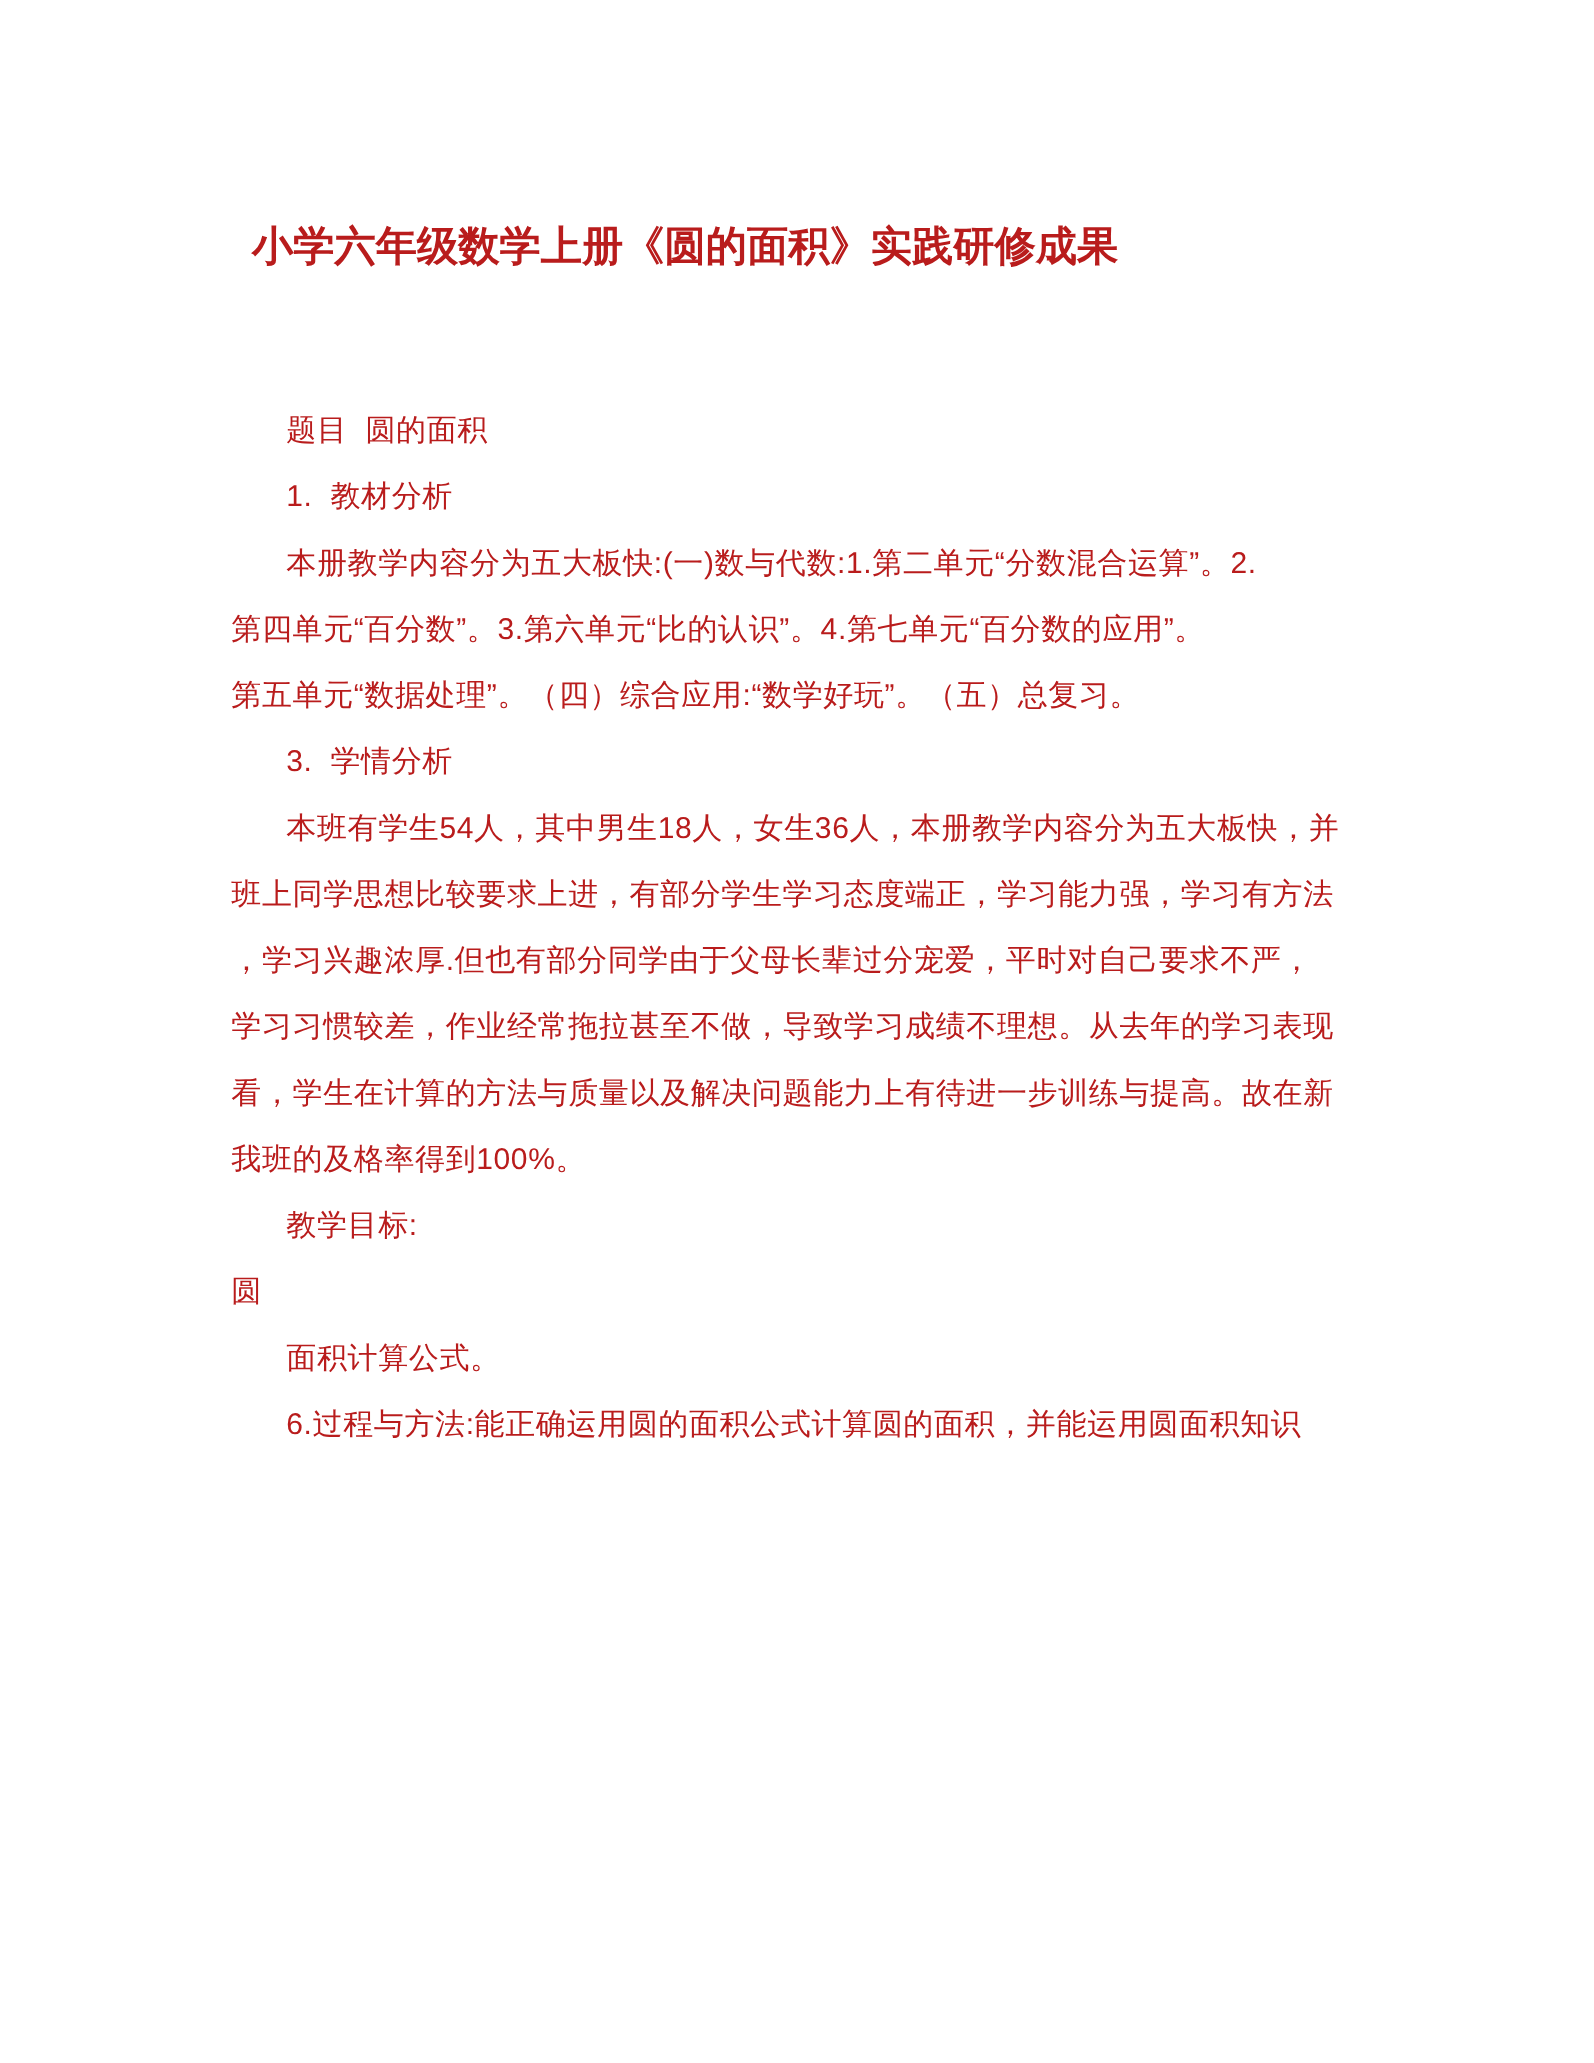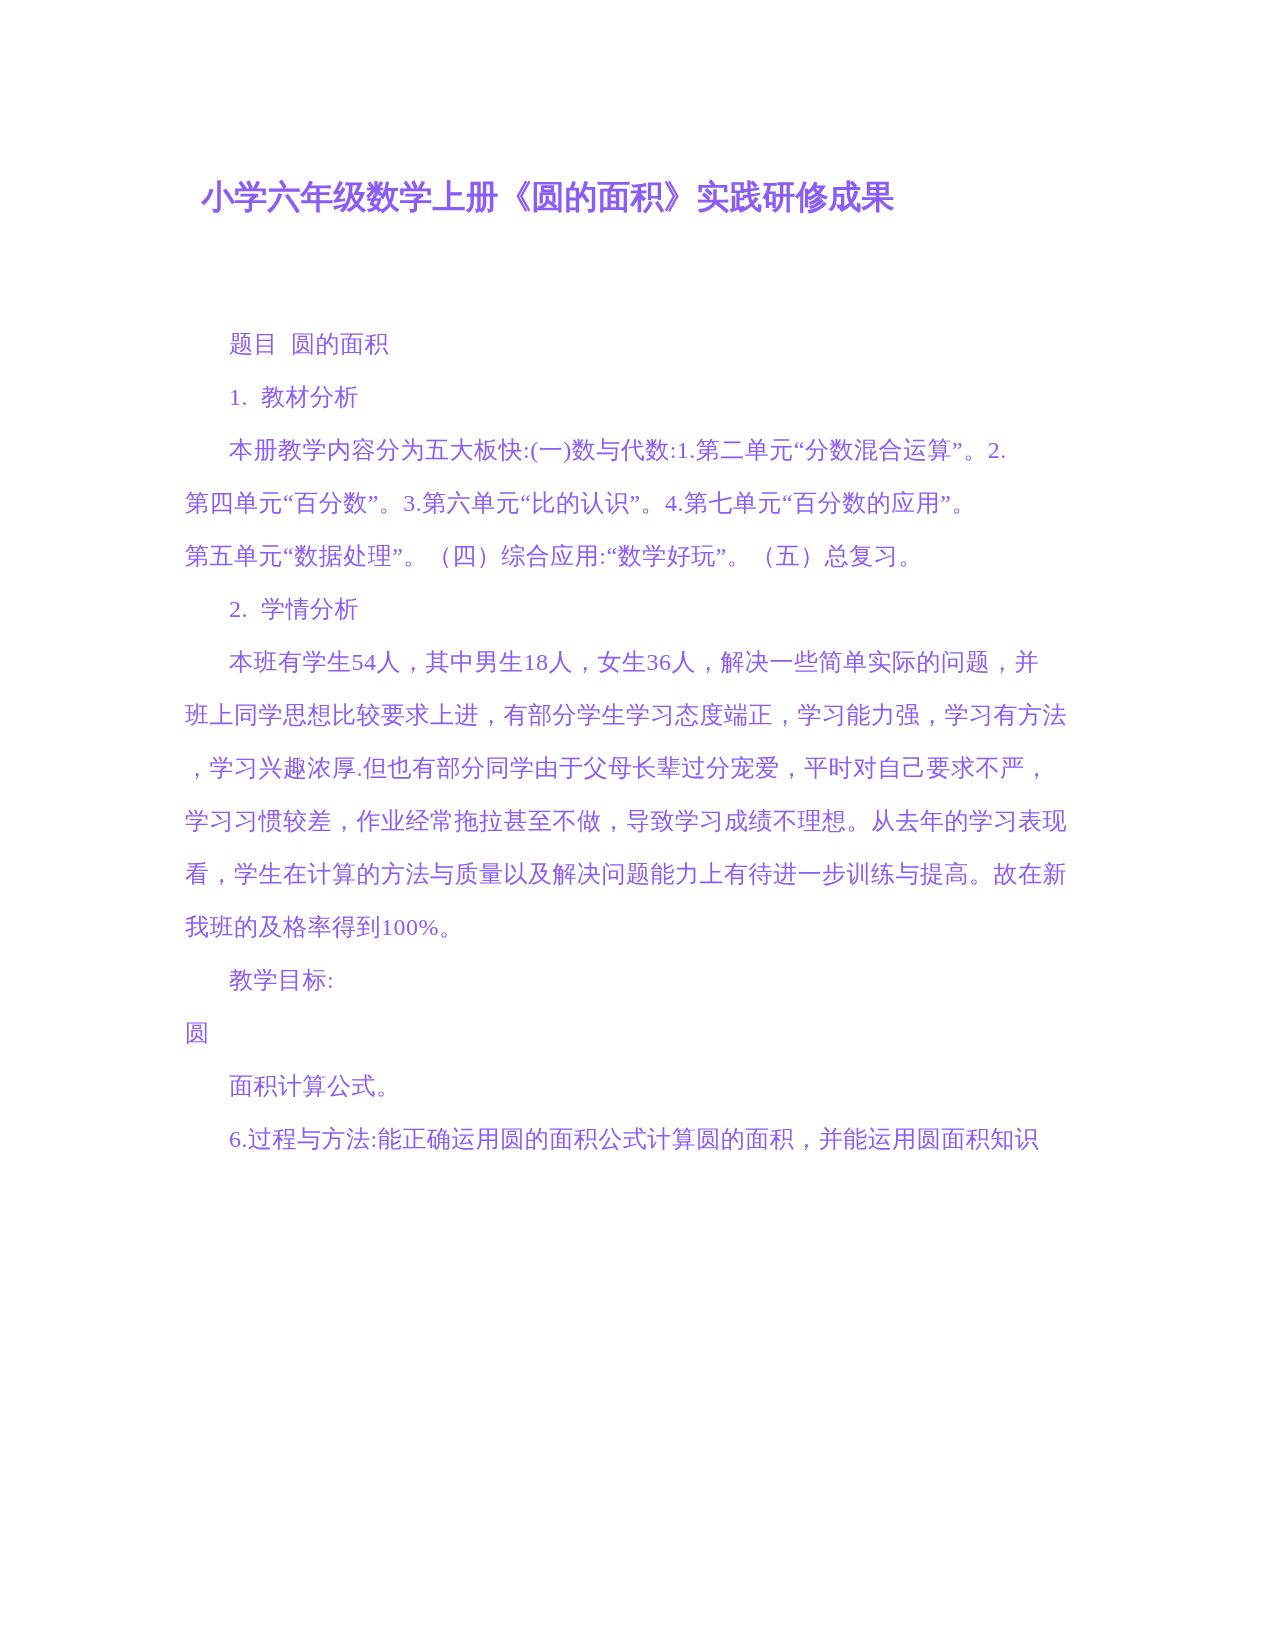--- a/index.html
+++ b/index.html
@@ -5,22 +5,22 @@
   html, body {
     margin: 0;
     padding: 0;
     background: #ffffff;
   }
   .page {
     position: relative;
     width: 1096px;
     height: 1650px;
     background: #ffffff;
-    color: #8b5cf6;
-    font-family: Liberation Serif, serif;
+    color: #b91c1c;
+    font-family: Liberation Sans, sans-serif;
     overflow: hidden;
   }
   .doc-title {
     margin: 0;
     padding-top: 177px;
     text-align: center;
     font-size: 33px;
     line-height: 40px;
     font-weight: bold;
     letter-spacing: 0px;
@@ -46,22 +46,22 @@
 <body>
 
 <div class="page">
   <h1 class="doc-title">小学六年级数学上册《圆的面积》实践研修成果</h1>
   <div class="doc-body">
       <div class="line indent">题目  圆的面积</div>
       <div class="line indent">1.  教材分析</div>
       <div class="line indent">本册教学内容分为五大板快:(一)数与代数:1.第二单元“分数混合运算”。2.</div>
       <div class="line">第四单元“百分数”。3.第六单元“比的认识”。4.第七单元“百分数的应用”。</div>
       <div class="line">第五单元“数据处理”。（四）综合应用:“数学好玩”。（五）总复习。</div>
-      <div class="line indent">2.  学情分析</div>
-      <div class="line indent">本班有学生54人，其中男生18人，女生36人，解决一些简单实际的问题，并</div>
+      <div class="line indent">3.  学情分析</div>
+      <div class="line indent">本班有学生54人，其中男生18人，女生36人，本册教学内容分为五大板快，并</div>
       <div class="line">班上同学思想比较要求上进，有部分学生学习态度端正，学习能力强，学习有方法</div>
       <div class="line">，学习兴趣浓厚.但也有部分同学由于父母长辈过分宠爱，平时对自己要求不严，</div>
       <div class="line">学习习惯较差，作业经常拖拉甚至不做，导致学习成绩不理想。从去年的学习表现</div>
       <div class="line">看，学生在计算的方法与质量以及解决问题能力上有待进一步训练与提高。故在新</div>
       <div class="line">我班的及格率得到100%。</div>
       <div class="line indent">教学目标:</div>
       <div class="line">圆</div>
       <div class="line indent">面积计算公式。</div>
       <div class="line indent">6.过程与方法:能正确运用圆的面积公式计算圆的面积，并能运用圆面积知识</div>
     </div>

